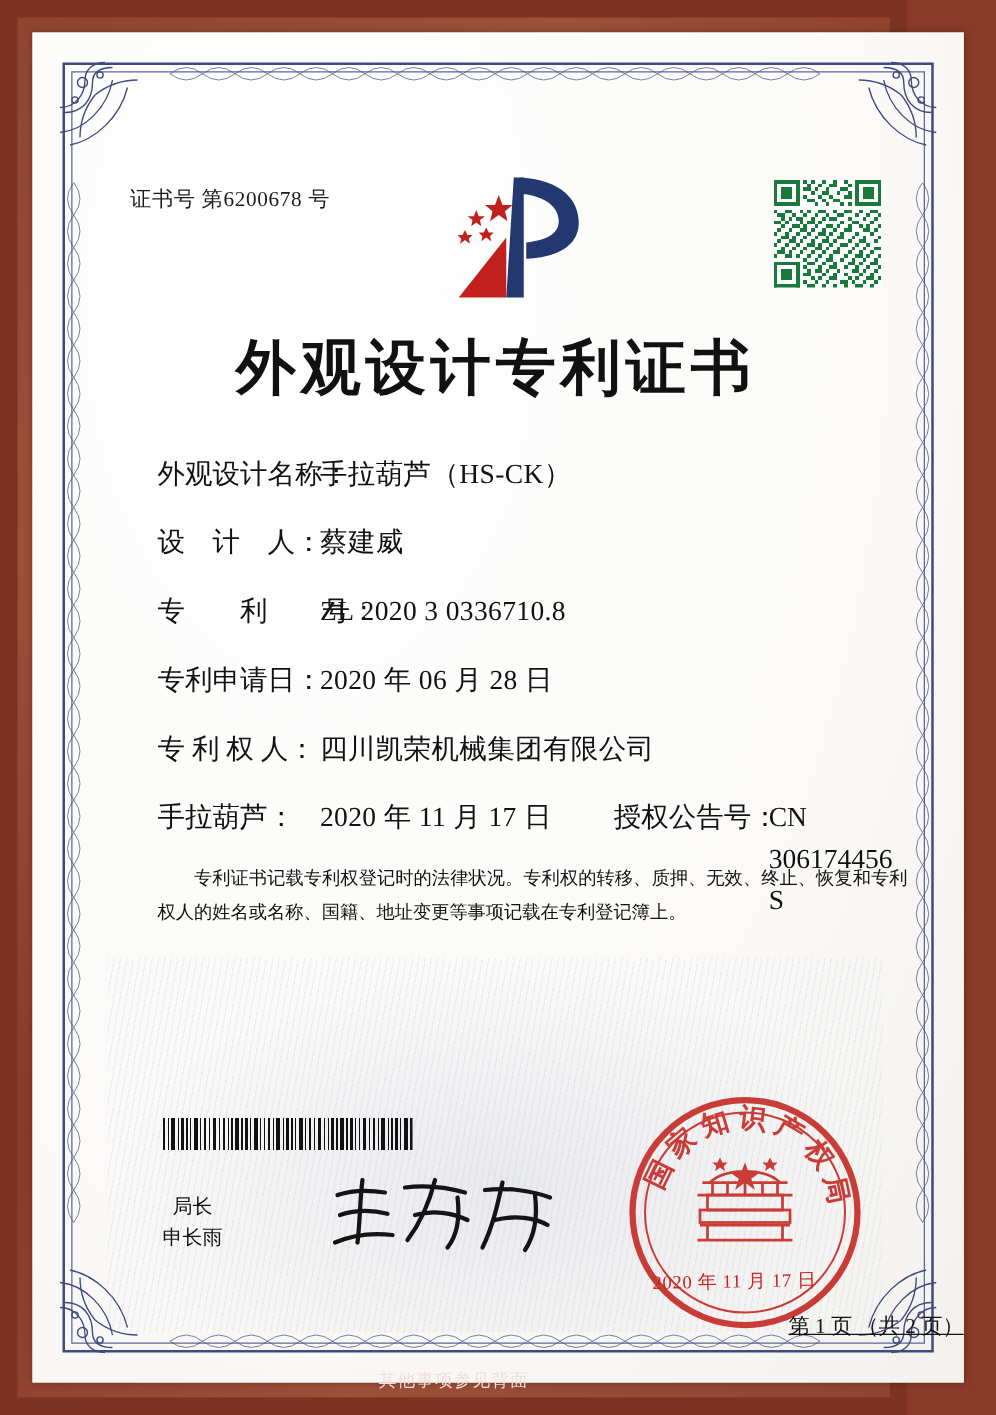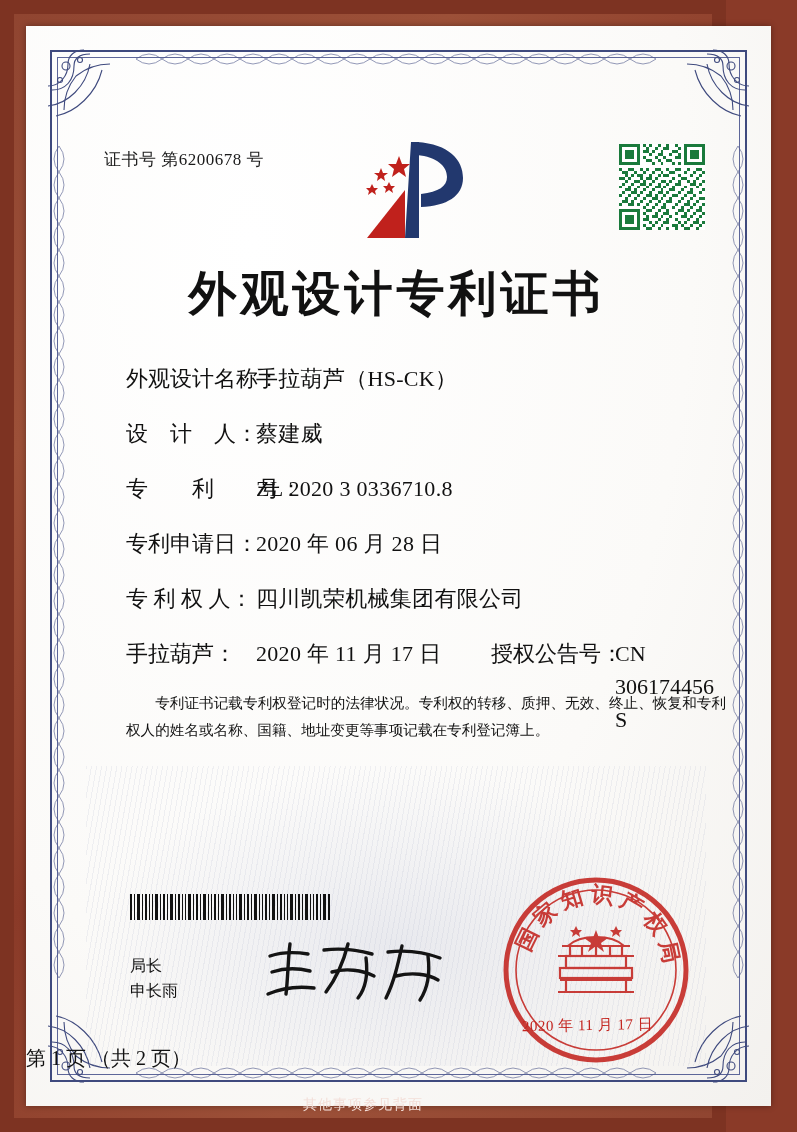--- a/index.html
+++ b/index.html
@@ -189,20 +189,21 @@
     height: 26px;
   }
 
   .sig-block {
     position: absolute;
     left: 104px;
     top: 928px;
     font-size: 16px;
     line-height: 1.55;
     color: #111;
+    text-align: center;
   }
 
   .signature {
     position: absolute;
     left: 236px;
     top: 912px;
     width: 190px;
     height: 70px;
   }
 
@@ -220,23 +221,24 @@
     font-size: 15px;
     color: #c3241f;
     letter-spacing: .5px;
     transform: rotate(-1deg);
   }
 
   .page-foot {
     position: absolute;
     left: 0; right: 0;
     bottom: 34px;
-    text-align: left;
-    font-size: 20px;
+    text-align: right;
+    font-size: 17px;
     color: #111;
+    text-decoration: underline;
   }
 
   .below-note {
     position: absolute;
     left: 0; right: 0;
     bottom: 18px;
     text-align: center;
     font-size: 14px;
     color: #f3ded8;
     letter-spacing: 1px;

